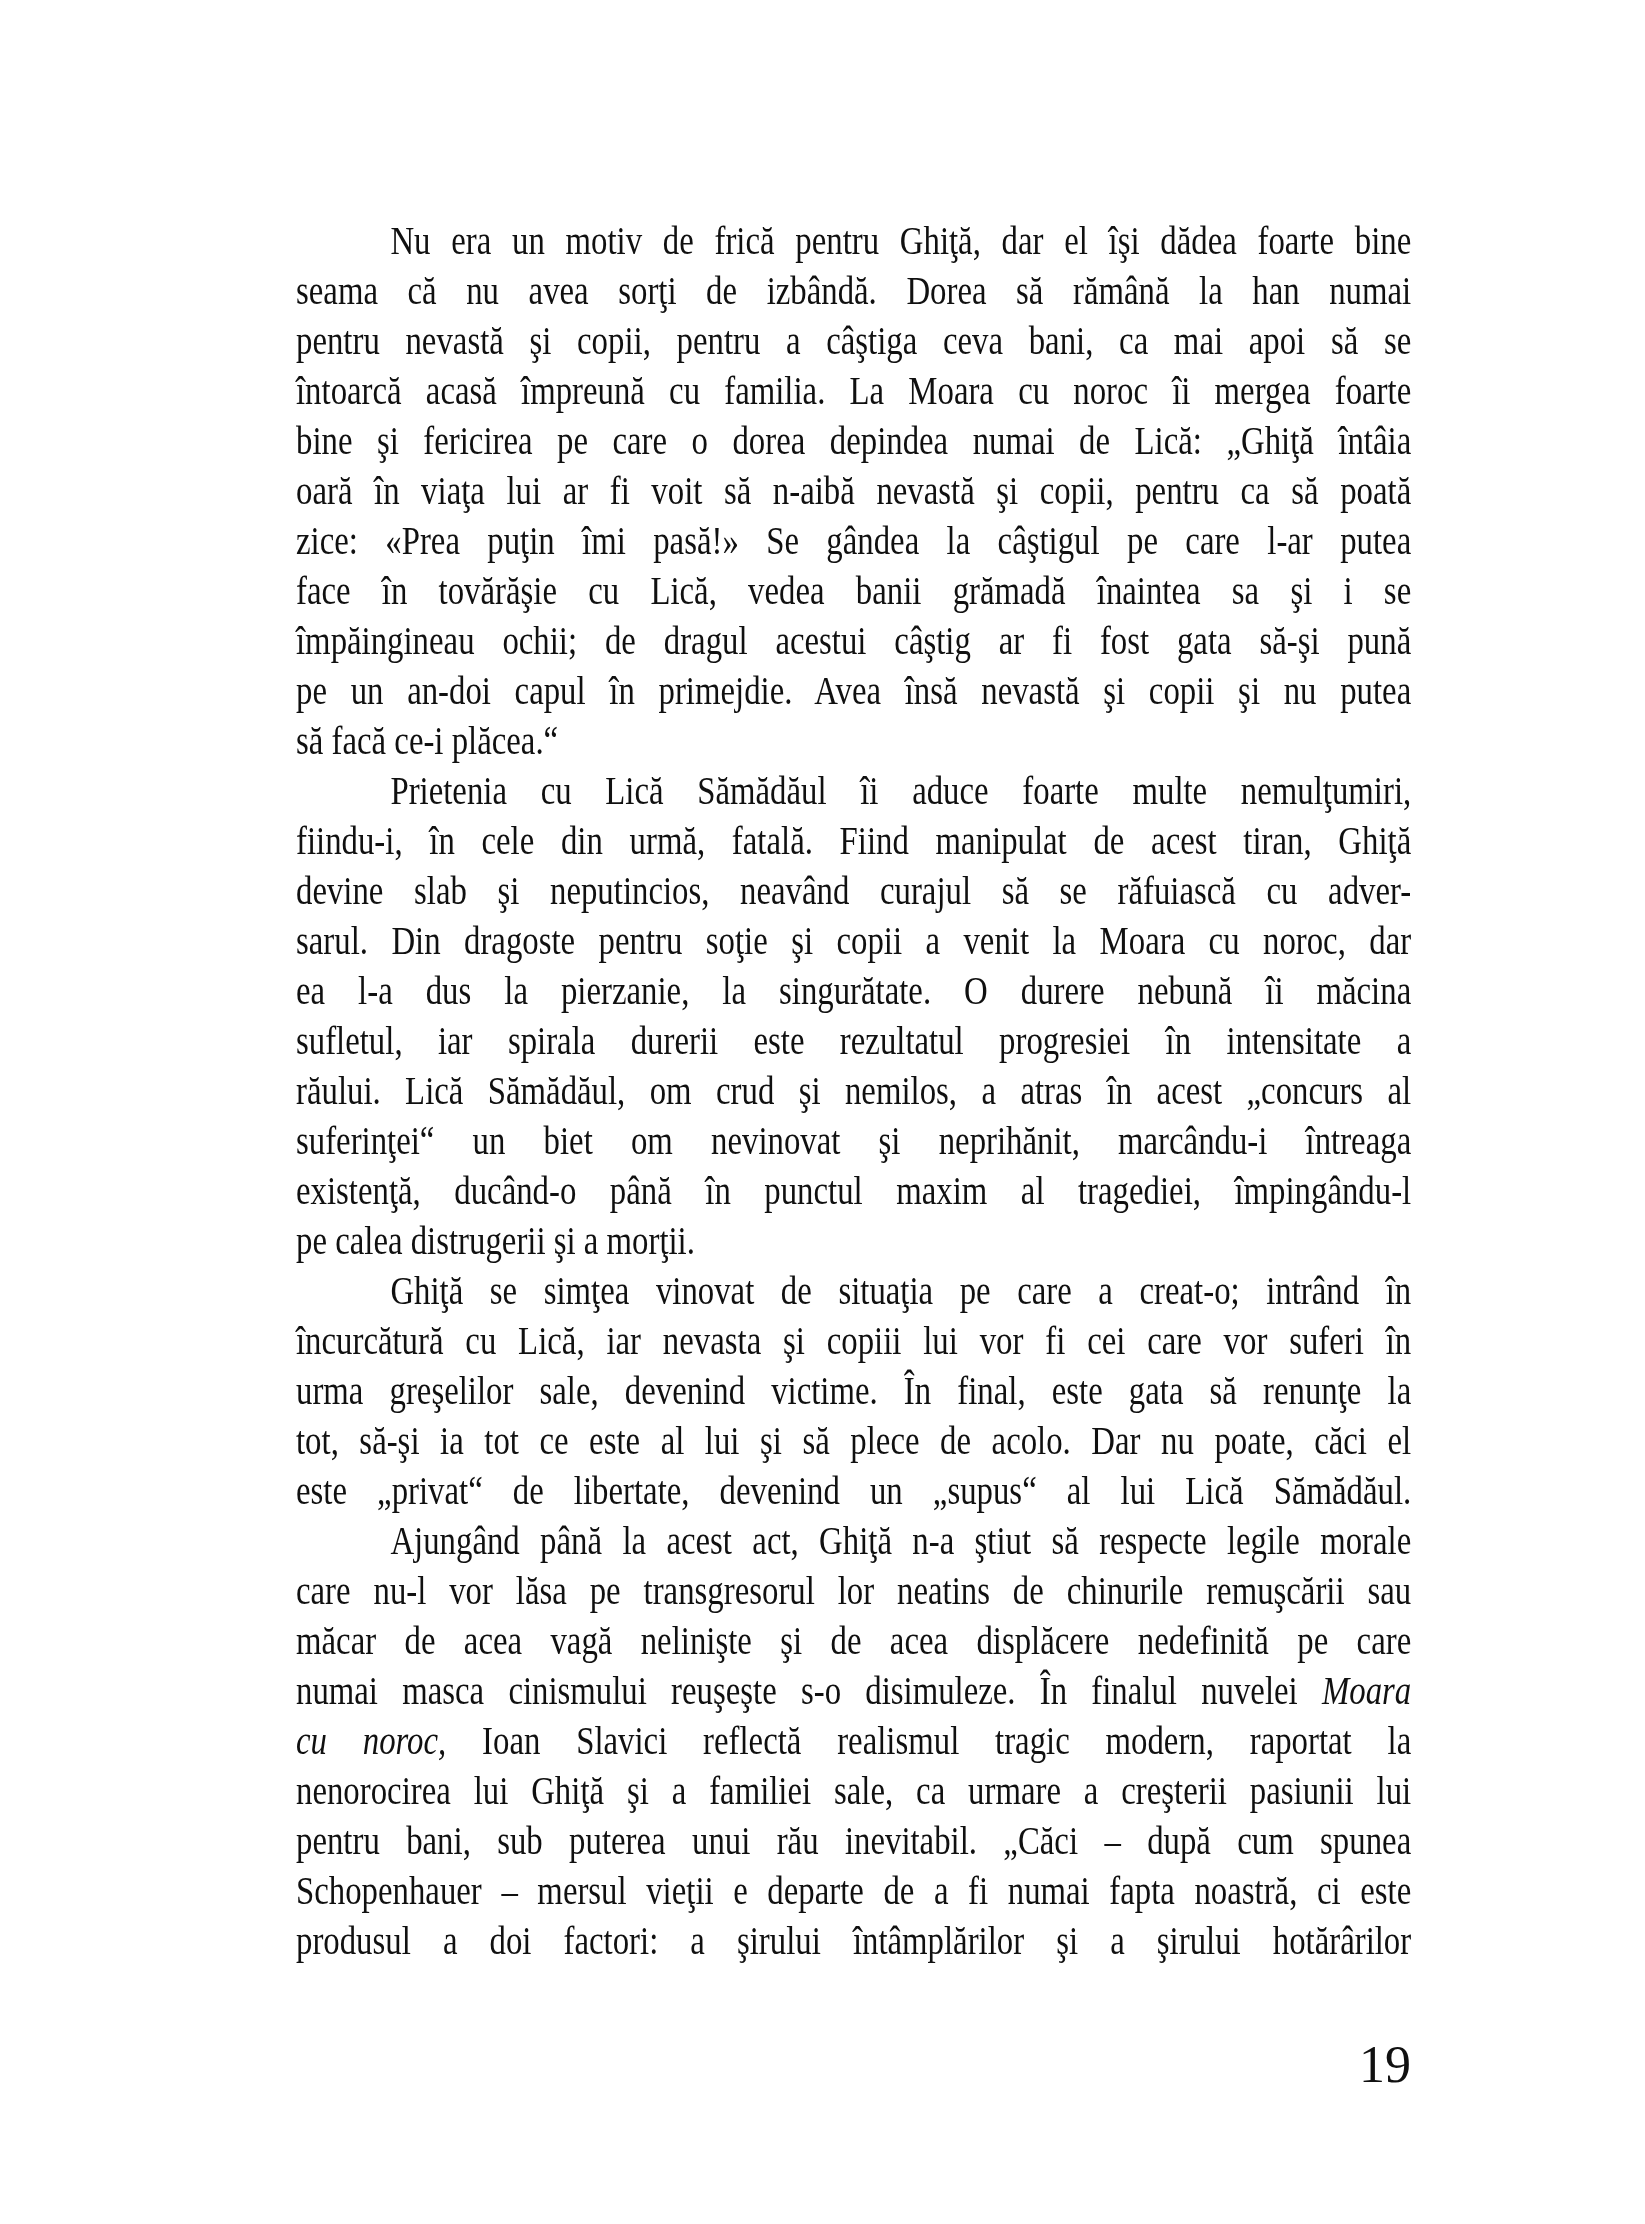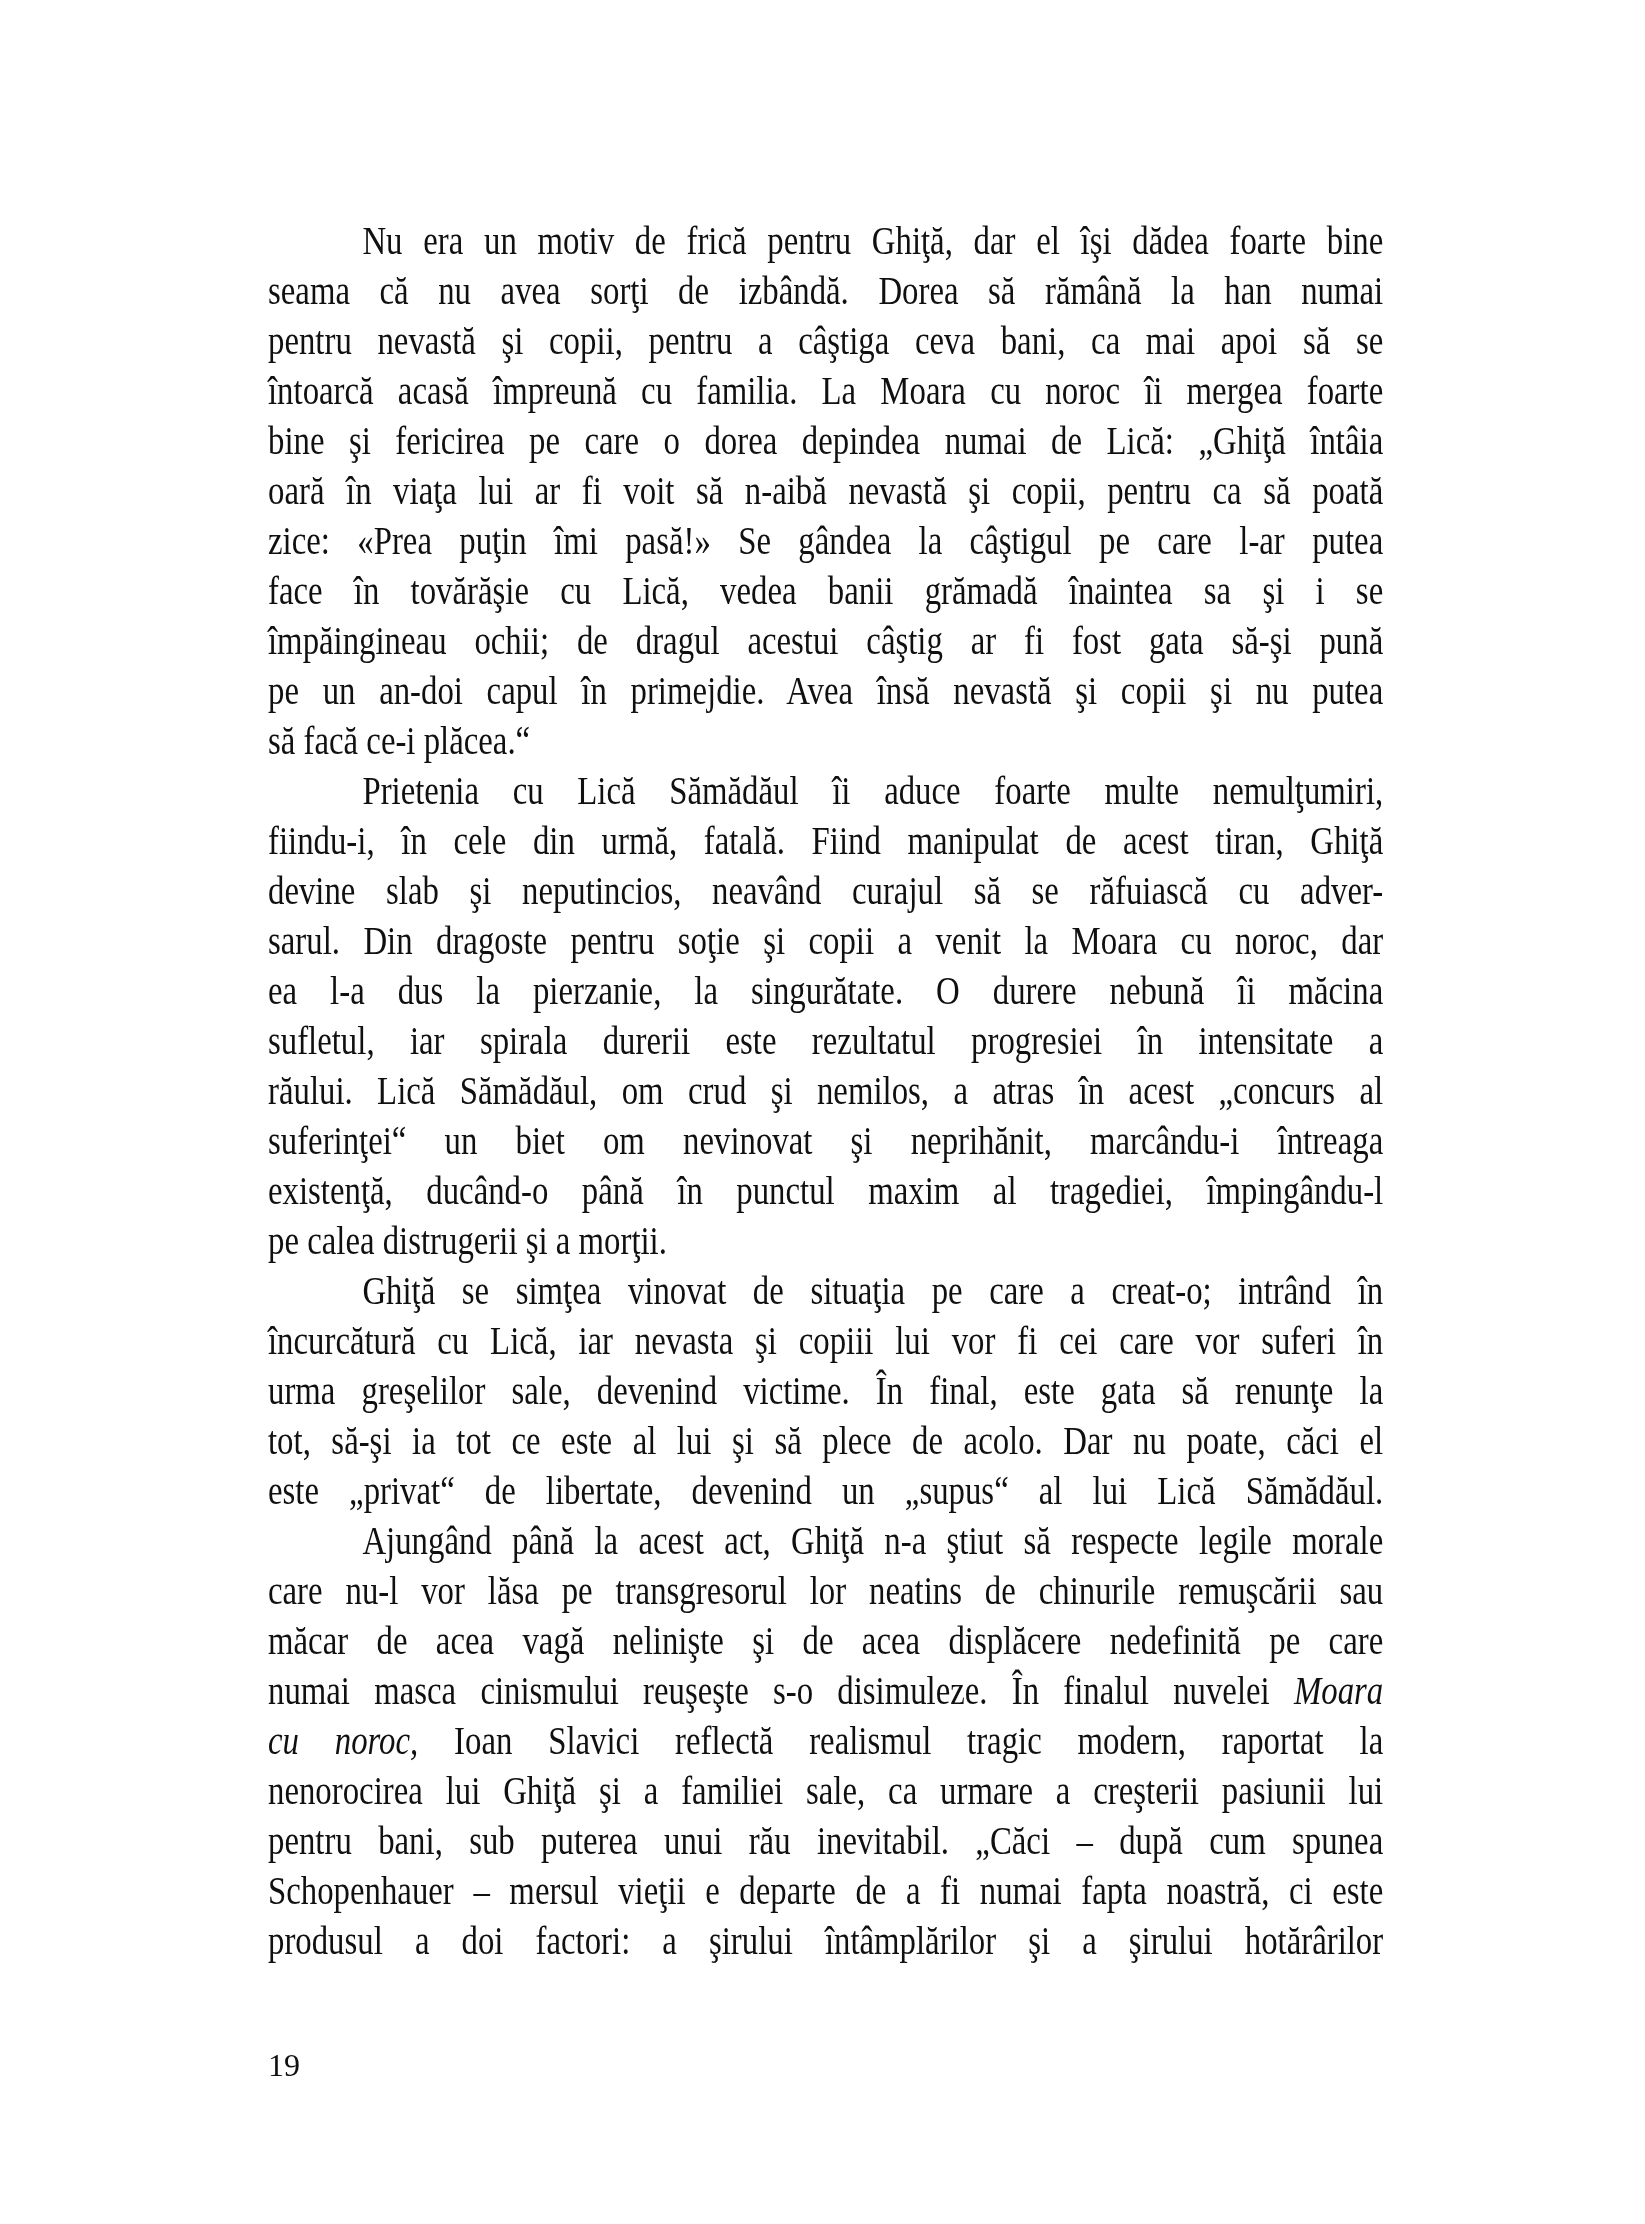--- a/index.html
+++ b/index.html
@@ -8,20 +8,21 @@
     background: #ffffff;
     color: #101010;
     font-family: "Liberation Serif", "DejaVu Serif", serif;
     overflow: hidden;
   }
   .page {
     position: relative;
     width: 1357px;
     height: 2224px;
     background: #ffffff;
+    margin-left: 28px;
   }
   
   .text-block {
     position: absolute;
     left: 268px;
     top: 215px;
     width: 1394px;
     transform: scaleX(0.8);
     transform-origin: left top;
   }
@@ -34,22 +35,22 @@
     white-space: normal;
   }
   .line.end { text-align-last: left; }
   .line.indent { text-indent: 118px; }
   .line em { font-style: italic; }
   .page-number-row {
     position: absolute;
     left: 268px;
     top: 2040px;
     width: 1115px;
-    text-align: left;
-    font-size: 32px;
+    text-align: right;
+    font-size: 52px;
     line-height: 50px;
   }
 </style>
 </head>
 <body>
 
 <div class="page">
   <div class="text-block">
       <div class="line indent"><span>Nu era un motiv de frică pentru Ghiţă, dar el îşi dădea foarte bine</span></div>
       <div class="line"><span>seama că nu avea sorţi de izbândă. Dorea să rămână la han numai</span></div>

